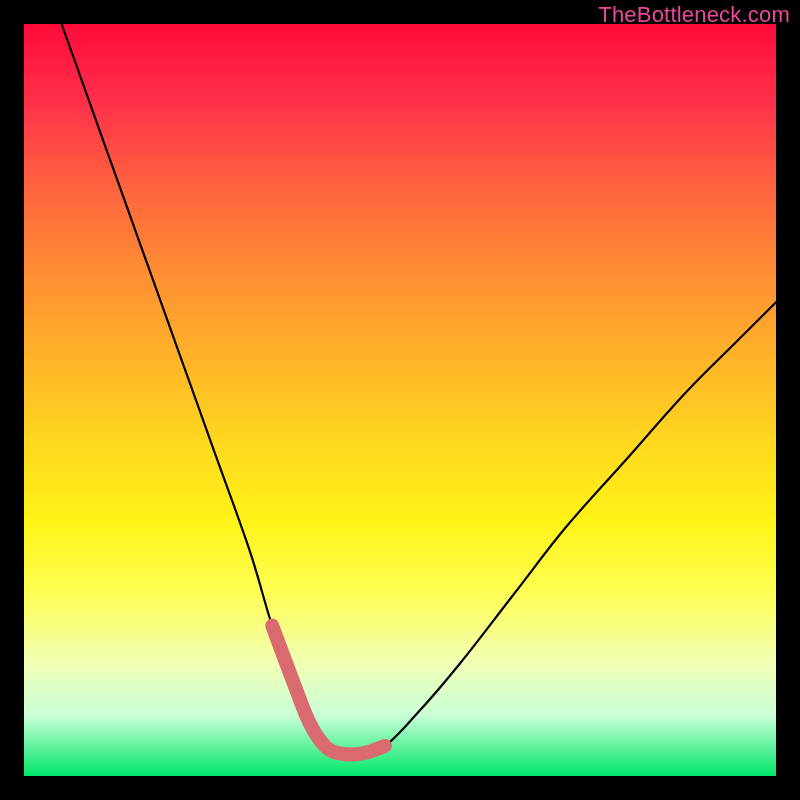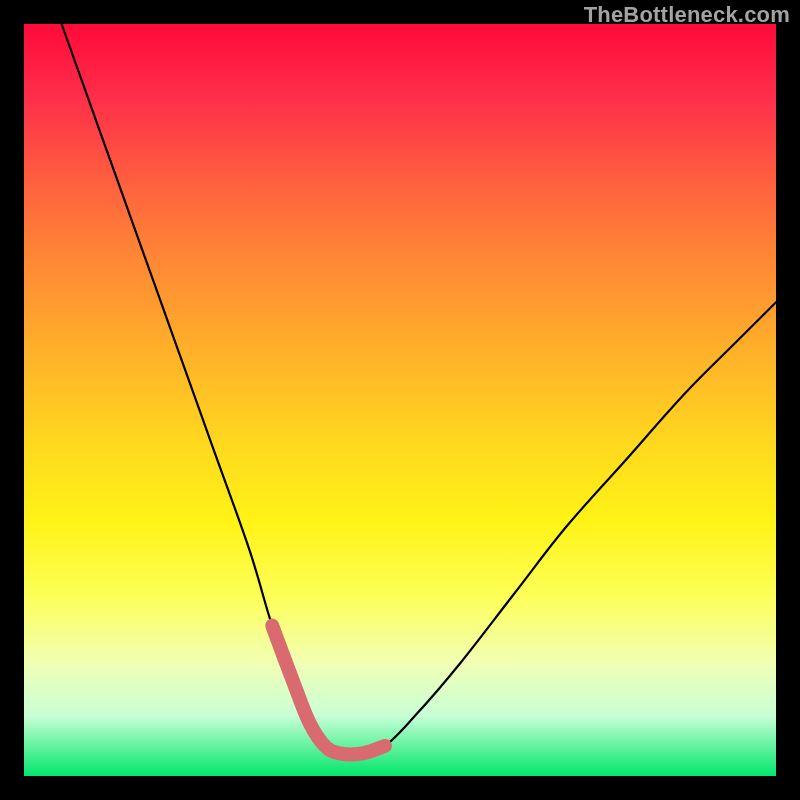--- a/index.html
+++ b/index.html
@@ -28,23 +28,23 @@
       #fdff57 76%,
       #f1ffb5 85%,
       #c8ffd6 92%,
       #00e66a 100%
     );
   }
   .watermark {
     position: absolute;
     top: 2px;
     right: 10px;
-    color: #a3a3a3;
+    color: #ec4899;
     font-size: 22px;
-    font-weight: 700;
+    font-weight: 400;
     letter-spacing: 0.2px;
     user-select: none;
   }
   svg.curves {
     position: absolute;
     left: 0;
     top: 0;
     width: 752px;
     height: 752px;
     overflow: visible;

